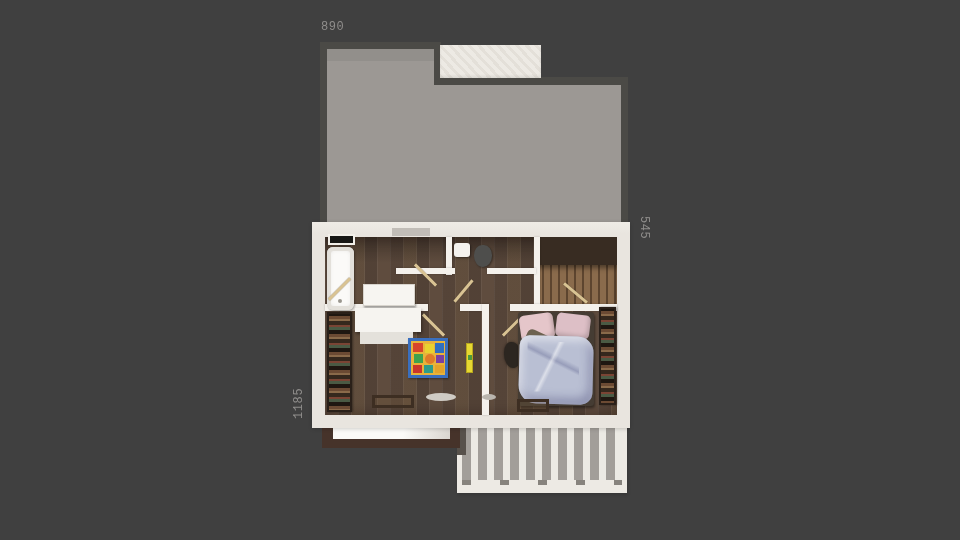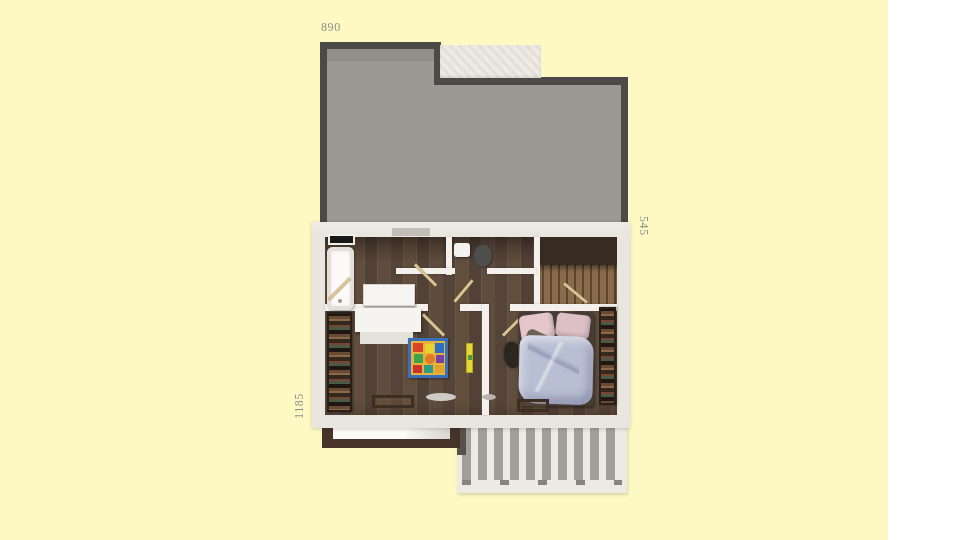--- a/index.html
+++ b/index.html
@@ -1,18 +1,18 @@
 <!DOCTYPE html>
 <html style="--roof-fill: #9c9894; --roof-border: #4b4a46; --wall: #e9e5df; --wall-inner: #f4f1ec; --terrace-beige: #edeae4; --floor-dark: #5f4c3e; --floor-mid: #56453a; --stair-wood: #7d6146; --door-wood: #d9c393; --wardrobe-dark: #241b15; --bed-duvet: #b9bfd3; --pillow-pink: #e5c6ca; --mat-blue: #3a6fbe; --accent-mat: #e8b33a; --accent-yellow: #e6d832; --pergola-slat: #a29e99; --balcony-frame: #46332a; --label-gray: #8f8d8b;"><head>
 <meta charset="utf-8">
 <style>
   html,body{margin:0;padding:0;background:#ffffff;}
   #canvas{
-    position:relative;width:888px;height:540px;background:#fef9c3;overflow:hidden;
-    font-family:Liberation Serif, serif;
+    position:relative;width:960px;height:540px;background:#404040;overflow:hidden;
+    font-family:Liberation Mono, monospace;
   }
   [data-name]{box-sizing:border-box;}
   .abs{position:absolute;}
 
   
   .dim{
     position:absolute;color:var(--label-gray,#8f8d8b);font-size:12px;
     letter-spacing:.6px;white-space:nowrap;
   }
   .dim.rot-cw{transform-origin:0 0;transform:rotate(90deg);}

